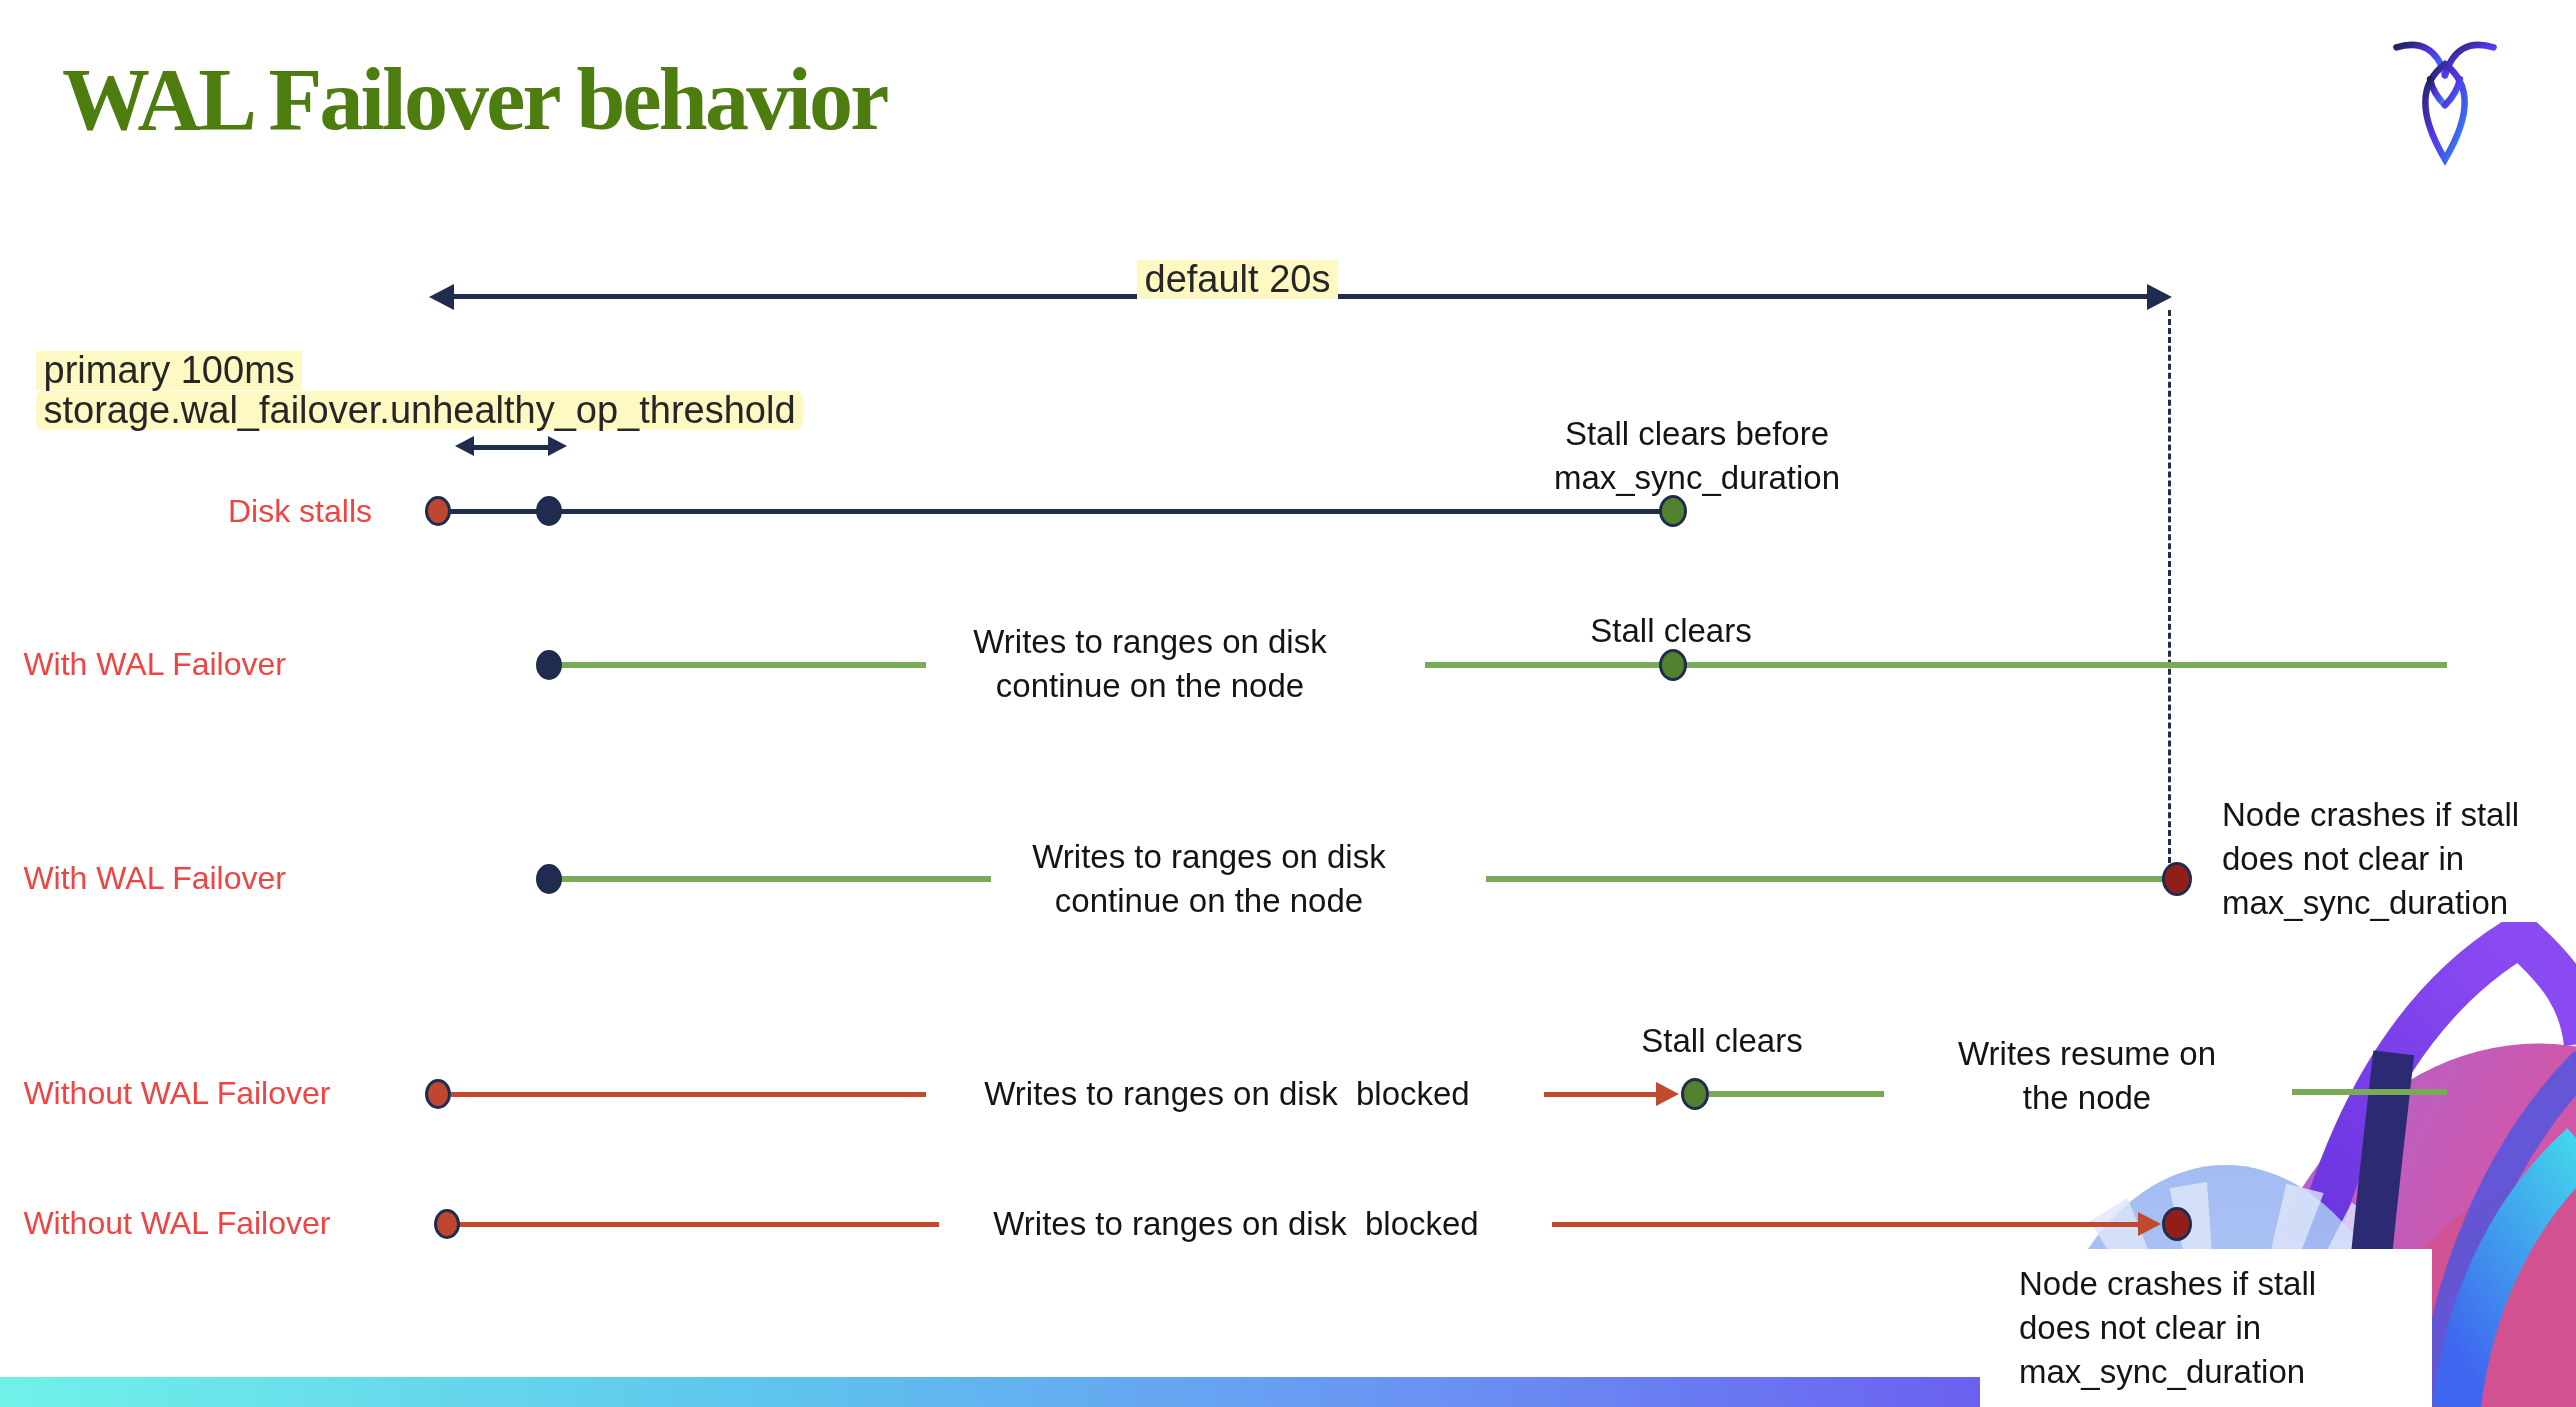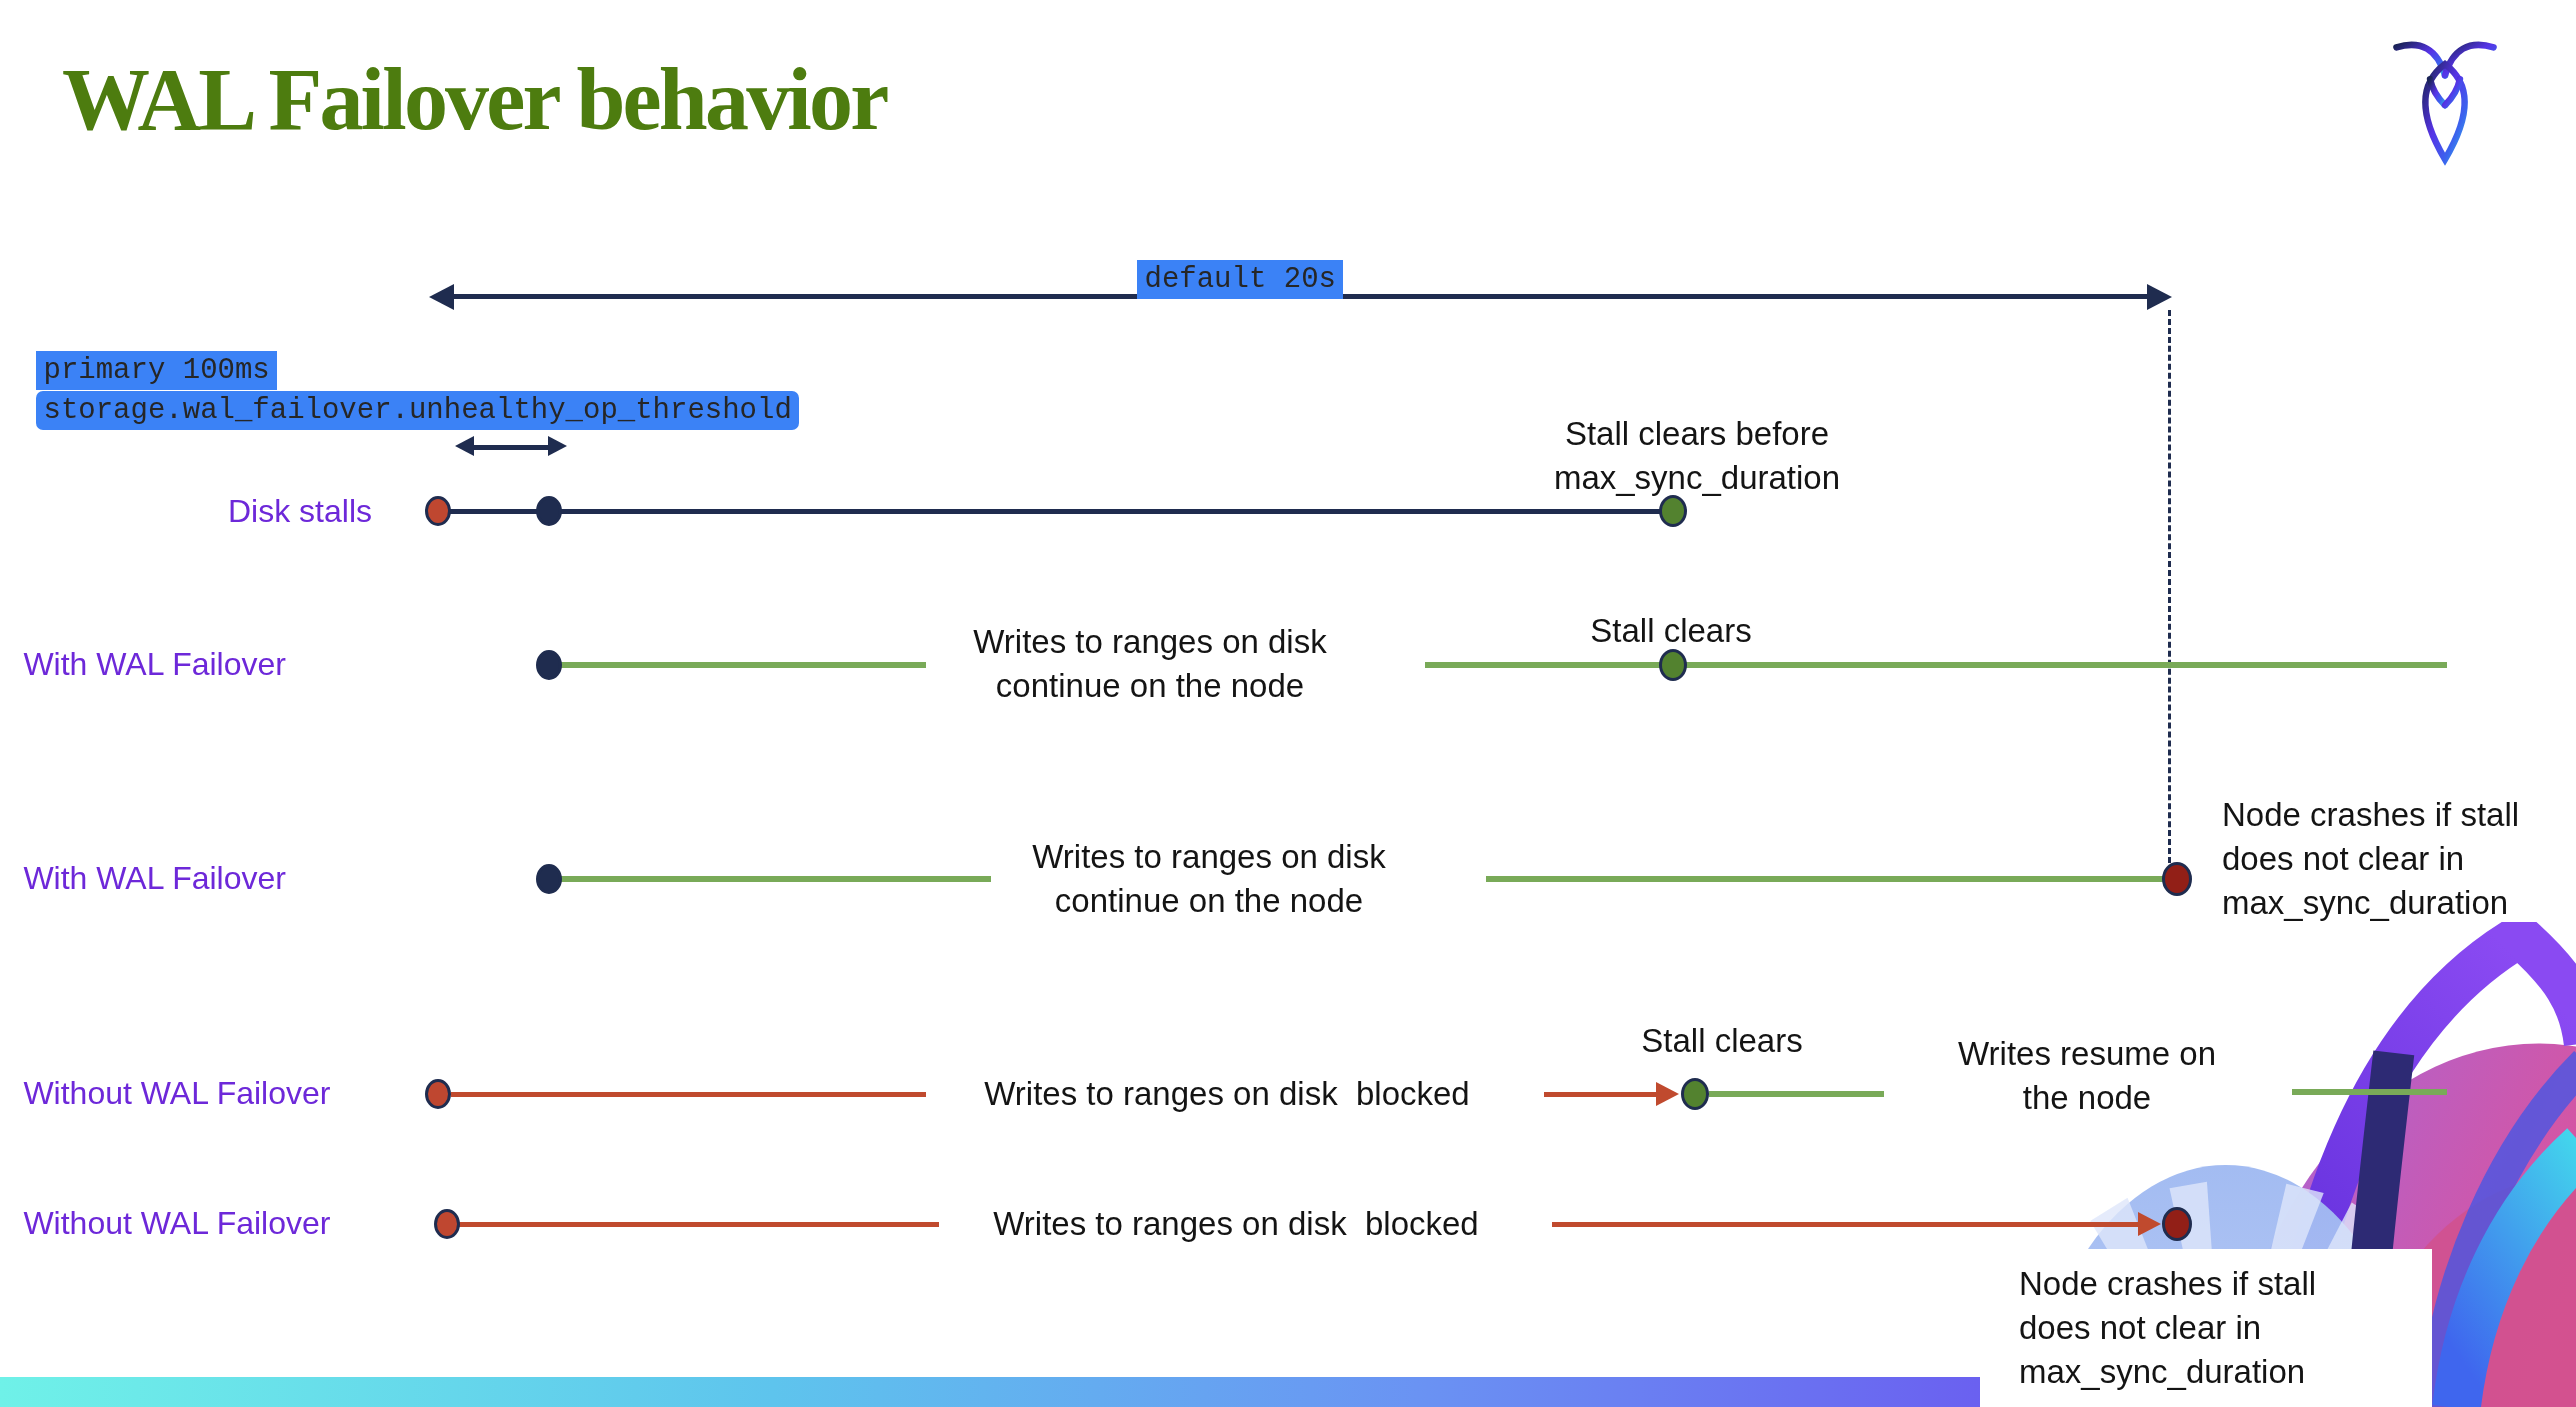--- a/index.html
+++ b/index.html
@@ -1,25 +1,25 @@
 <!DOCTYPE html>
 <html style="font-size:15px"><head>
 <meta charset="utf-8">
 <style>
   html,body{margin:0;padding:0;background:#fff;}
   .slide{position:relative;width:2576px;height:1408px;background:#ffffff;overflow:hidden;
          font-family:"Liberation Sans",sans-serif;color:#161616;}
   .title{position:absolute;left:62px;top:49px;font-family:Liberation Serif, serif;
          font-weight:bold;font-size:88px;letter-spacing:-2.8px;color:#4d7c0f;white-space:pre;z-index:8;}
-  .mono{position:absolute;font-family:Liberation Mono, monospace;font-size:29px;line-height:37px;
-        background:#3b82f6;color:#262626;padding:0.9px 7.5px;white-space:pre;z-index:6;}
+  .mono{position:absolute;font-family:Liberation Sans, sans-serif;font-size:38px;line-height:37px;
+        background:#fef9c3;color:#262626;padding:0.9px 7.5px;white-space:pre;z-index:6;}
   .note{position:absolute;font-size:33px;line-height:44px;text-align:center;color:#141414;
         white-space:pre;transform:translateX(-50%);z-index:6;}
   .note-left{transform:none;text-align:left;}
-  .rowlabel{position:absolute;font-size:32px;line-height:37px;color:#6d28d9;white-space:pre;z-index:6;}
+  .rowlabel{position:absolute;font-size:32px;line-height:37px;color:#ef4444;white-space:pre;z-index:6;}
   .hline{position:absolute;z-index:4;}
   .navy{background:#1f2c4f;height:4.7px;}
   .green{background:#79aa58;height:5.6px;}
   .red{background:#c04a2e;height:4.7px;}
   .dot{position:absolute;box-sizing:border-box;width:26px;height:30px;border:3.7px solid #1f2c4f;
        border-radius:50%;transform:translate(-50%,-50%);z-index:5;}
   .dot-navy{background:#1f2c4f;}
   .dot-red{background:#bf4730;}
   .dot-green{background:#53822f;width:28px;height:32px;}
   .dot-crash{background:#921f17;width:30px;height:34px;}

